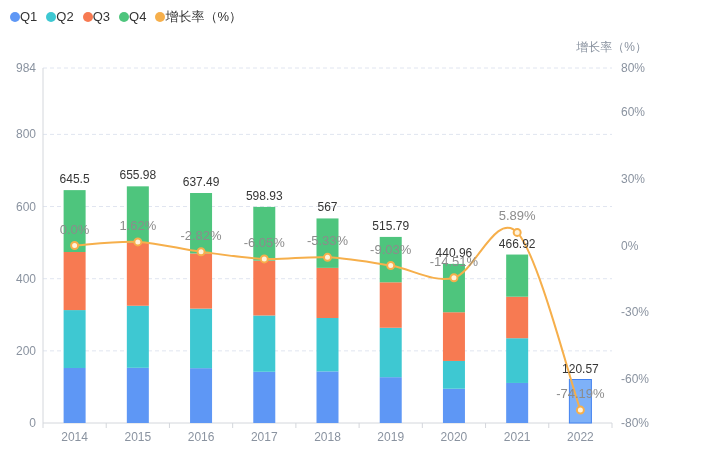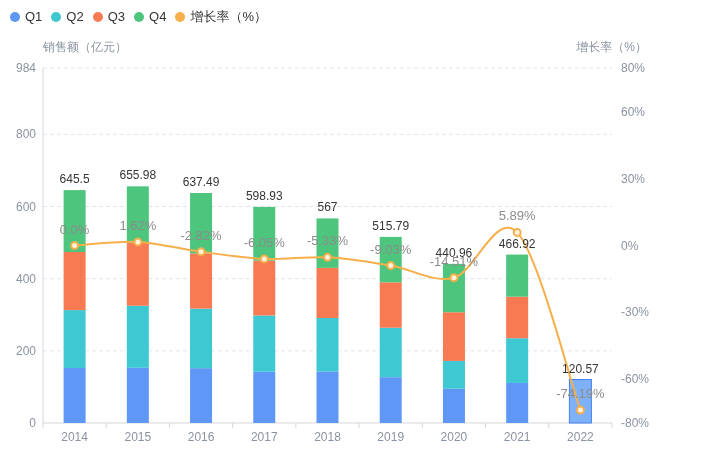--- a/index.html
+++ b/index.html
@@ -1,19 +1,19 @@
 <!DOCTYPE html>
 <html><head>
 <meta charset="utf-8">
 <style>
   html,body{margin:0;padding:0;background:#fff;}
   body{font-family:"Liberation Sans",sans-serif;}
   .chart-root{position:relative;width:711px;height:449px;background:#fff;overflow:hidden;}
   .legend{position:absolute;left:10px;top:9px;display:flex;align-items:center;gap:9px;}
-  .legend-item{display:flex;align-items:center;gap:5px;cursor:pointer;}
+  .legend-item{display:flex;align-items:center;cursor:pointer;}
   .legend-dot{width:10px;height:10px;border-radius:50%;flex:0 0 auto;}
   .legend-label{font-size:13px;color:#333;line-height:16px;white-space:nowrap;}
   .axis-title{position:absolute;font-size:12px;color:#8a93a0;white-space:nowrap;}
   .axis-title.left{left:43px;top:39px;}
   .axis-title.right{right:64px;top:39px;}
   .x-axis-title{position:absolute;left:672px;top:411px;font-size:12px;color:#8a93a0;white-space:nowrap;margin-left:40px;}
   svg#plot-svg{position:absolute;left:0;top:0;}
   svg text{font-family:"Liberation Sans",sans-serif;}
 </style>
 </head>
@@ -35,21 +35,20 @@
       </span>
       <span class="legend-item">
         <span class="legend-dot" style="background: rgb(78, 197, 125);"></span>
         <span class="legend-label">Q4</span>
       </span>
       <span class="legend-item">
         <span class="legend-dot" style="background: rgb(246, 175, 75);"></span>
         <span class="legend-label">增长率（%）</span>
       </span>
     </div>
-  <div class="axis-title left">销售额（亿元）</div>
   <div class="axis-title right">增长率（%）</div>
   <div class="x-axis-title">年份</div>
   <svg id="plot-svg" width="711" height="449" viewBox="0 0 711 449">
       <line x1="43" y1="68" x2="612" y2="68" stroke="#E0E5F0" stroke-width="1" stroke-dasharray="4 3"></line>
       <line x1="43" y1="134.3821138211382" x2="612" y2="134.3821138211382" stroke="#E0E5F0" stroke-width="1" stroke-dasharray="4 3"></line>
       <line x1="43" y1="206.53658536585365" x2="612" y2="206.53658536585365" stroke="#E0E5F0" stroke-width="1" stroke-dasharray="4 3"></line>
       <line x1="43" y1="278.6910569105691" x2="612" y2="278.6910569105691" stroke="#E0E5F0" stroke-width="1" stroke-dasharray="4 3"></line>
       <line x1="43" y1="350.8455284552846" x2="612" y2="350.8455284552846" stroke="#E0E5F0" stroke-width="1" stroke-dasharray="4 3"></line>
       <line x1="43" y1="68" x2="43" y2="423" stroke="#D4D7DC" stroke-width="1"></line>
       <line x1="43" y1="423" x2="612" y2="423" stroke="#D4D7DC" stroke-width="1"></line>

